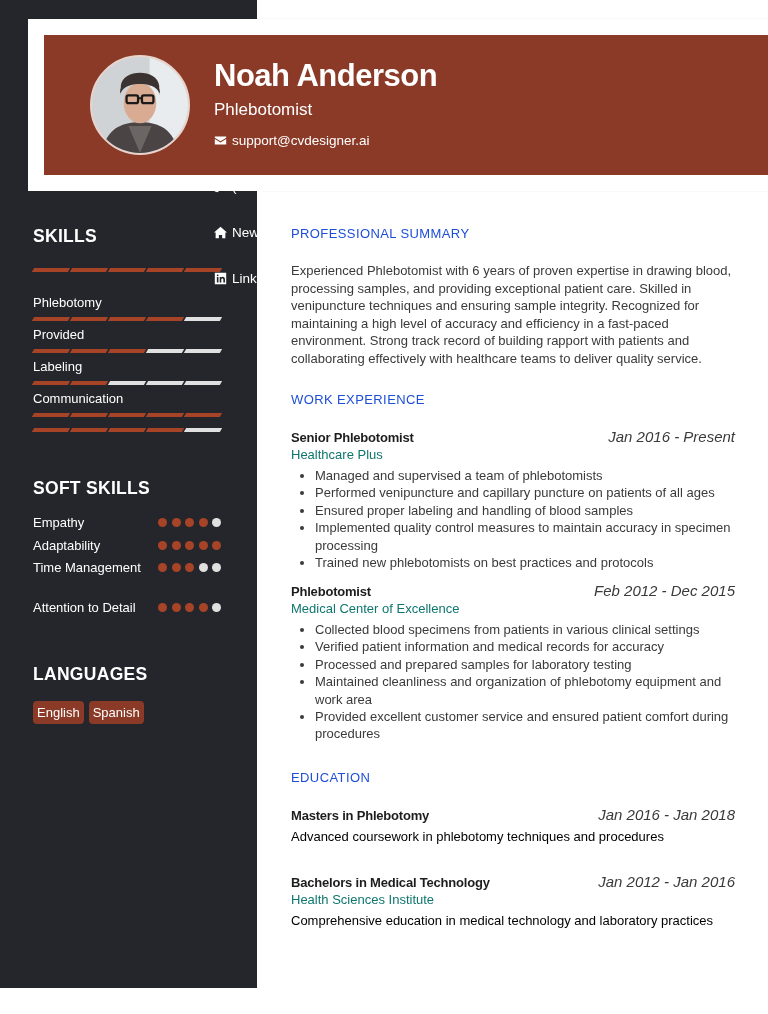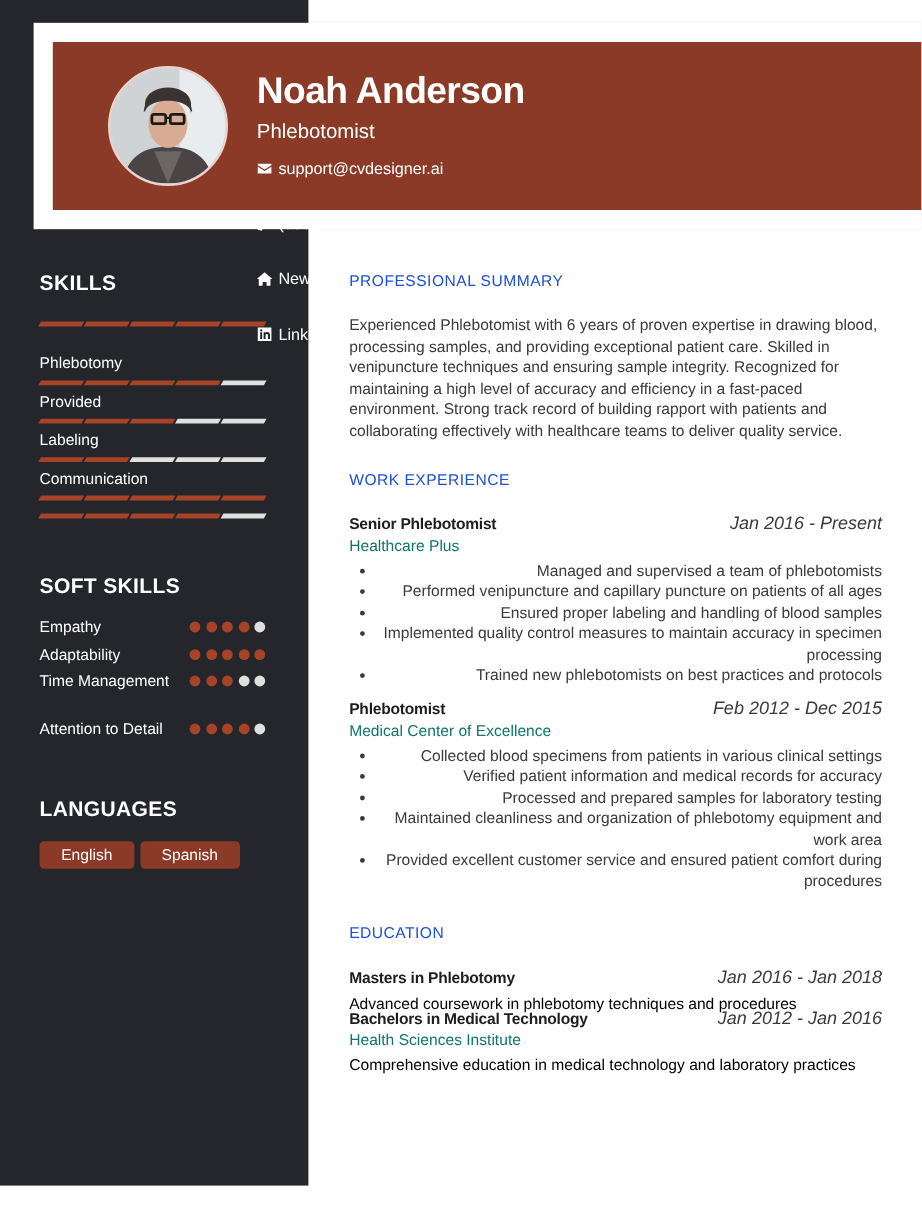--- a/index.html
+++ b/index.html
@@ -62,31 +62,31 @@
     position: absolute; left: 33px; width: 192px;
   }
   .soft-label { font-size: 13px; color: #ffffff; line-height: 18px; width: 110px; display: block; }
   .dots { position: absolute; left: 125px; top: 4px; display: flex; gap: 4.5px; }
   .dot { width: 9px; height: 9px; border-radius: 50%; background: #a74428; }
   .dot.off { background: #e0e0e0; }
 
   .langs { position: absolute; left: 33px; top: 701px; display: flex; gap: 5px; }
   .lang {
     background: #8a3a26; color: #ffffff; font-size: 13px;
-    padding: 0 18px; height: 23px; line-height: 23px; border-radius: 4px;
+    padding: 0 4px; height: 23px; line-height: 23px; border-radius: 4px;
   }
   .sec-title { position: absolute; left: 291px; font-size: 13px; font-weight: normal; color: #1d4ed8; letter-spacing: 0.4px; }
   .summary { position: absolute; left: 291px; top: 262px; width: 444px; font-size: 13px; line-height: 17.6px; color: #3a3a3a; }
 
   .entry { position: absolute; left: 291px; width: 444px; }
   .entry-head { display: flex; justify-content: space-between; align-items: baseline; }
   .entry-title { font-size: 13px; font-weight: bold; color: #1d1d1d; letter-spacing: -0.2px; }
   .entry-date { font-size: 15px; font-style: italic; color: #3a3a3a; }
   .entry-org { font-size: 13px; color: #0f766e; margin-top: 2px; }
-  .entry ul { margin-top: 5px; padding-left: 24px; text-align: right; }
+  .entry ul { margin-top: 5px; padding-left: 24px; }
   .entry li { font-size: 13px; line-height: 17.4px; color: #3a3a3a; }
   .edu-desc { font-size: 13px; color: #000000; margin-top: 6px; }
 </style>
 </head>
 <body>
 
 <div class="sidebar"></div>
 
 <div class="header-card"></div>
 <div class="header-band"></div>
@@ -284,20 +284,20 @@
 <div class="sec-title" style="top:770px">EDUCATION</div>
 
 <div class="entry" style="top:806px">
   <div class="entry-head">
     <span class="entry-title">Masters in Phlebotomy</span>
     <span class="entry-date">Jan 2016 - Jan 2018</span>
   </div>
   <div class="edu-desc">Advanced coursework in phlebotomy techniques and procedures</div>
 </div>
 
-<div class="entry" style="top:840px">
+<div class="entry" style="top:873px">
   <div class="entry-head">
     <span class="entry-title">Bachelors in Medical Technology</span>
     <span class="entry-date">Jan 2012 - Jan 2016</span>
   </div>
   <div class="entry-org">Health Sciences Institute</div>
   <div class="edu-desc">Comprehensive education in medical technology and laboratory practices</div>
 </div>
 
 </body></html>

